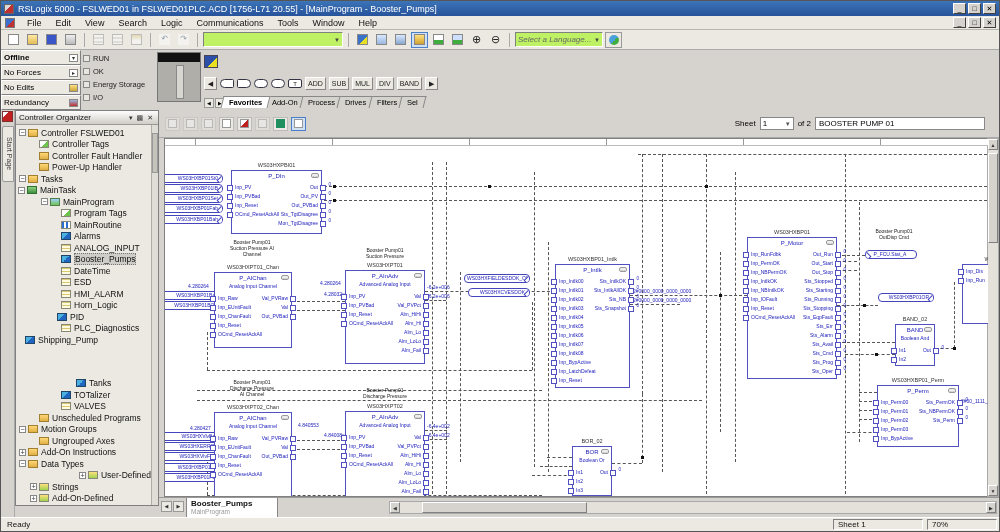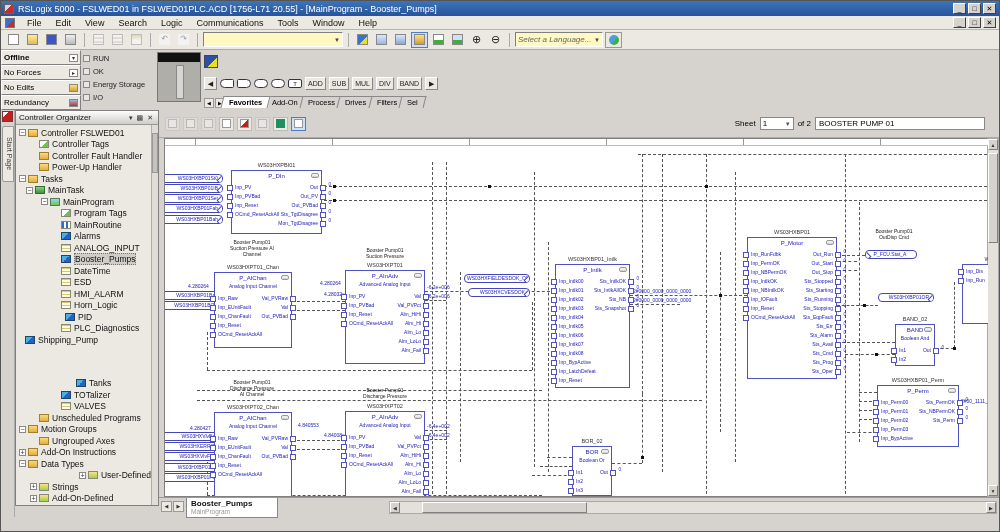--- a/index.html
+++ b/index.html
@@ -34,21 +34,21 @@
   .i-paste .g{background:linear-gradient(#d6c173,#fff 60%);}
   .i-undo .g,.i-redo .g{background:#fff;color:#246;font-size:8px;line-height:9px;text-align:center;border:none;}
   .i-rswho .g{background:linear-gradient(135deg,#3a72c8 60%,#e8e020 60%);}
   .i-upload .g{background:linear-gradient(#d8e8ff,#9ab8e0);}
   .i-download .g{background:linear-gradient(#d8e8ff,#8aa8d0);}
   .i-forces .g{background:linear-gradient(#ffe080,#d0a030);}
   .i-vr .g{background:linear-gradient(#fff 55%,#3fae3f 55%);}
   .i-vc .g{background:linear-gradient(#cfe0ff 55%,#3fae3f 55%);}
   .i-zi .g,.i-zo .g{border:none;font-size:11px;line-height:11px;text-align:center;color:#222;}
   .hl{border:1px solid #4a7ec8;background:#cfe0f5;}
-  .combo{height:15px;background:#fef9c3;border:1px solid;border-color:#808080 #fff #fff #808080;display:flex;align-items:center;font-size:8px;color:#666;padding:0 2px;}
+  .combo{height:15px;background:#bef264;border:1px solid;border-color:#808080 #fff #fff #808080;display:flex;align-items:center;font-size:8px;color:#666;padding:0 2px;}
   .combo .arrow{margin-left:auto;font-size:6px;color:#444;}
   .maincombo{width:140px;}
   .langcombo{width:88px;font-style:italic;}
   .globe{width:17px;height:16px;border:1px solid #999;background:#ece9e2;display:flex;align-items:center;justify-content:center;}
   .globe .g{width:10px;height:10px;border-radius:50%;background:linear-gradient(135deg,#4aa0d8 55%,#3fae3f 55%);}
 
   
   .onlrow{position:absolute;left:0;top:49px;width:100%;height:60px;background:#d6d3ce;}
   .staterows{position:absolute;left:0;top:0;width:80px;height:60px;}
   .strow{height:15px;border:1px solid;border-color:#fff #808080 #808080 #fff;background:#ece9e2;display:flex;align-items:center;font-size:8px;padding:0 2px;}
@@ -355,21 +355,21 @@
         <div class="trow" style="padding-left: 14px;">
           <div class="tspace"></div>
           <div class="ico ico-folder"></div>
           <div class="tlabel">Power-Up Handler</div>
         </div>
         <div class="trow" style="padding-left: 3px;">
           <div class="texp">−</div>
           <div class="ico ico-folder"></div>
           <div class="tlabel">Tasks</div>
         </div>
-        <div class="trow" style="padding-left: 10px;">
+        <div class="trow" style="padding-left: 2px;">
           <div class="texp">−</div>
           <div class="ico ico-task"></div>
           <div class="tlabel">MainTask</div>
         </div>
         <div class="trow" style="padding-left: 25px;">
           <div class="texp">−</div>
           <div class="ico ico-program"></div>
           <div class="tlabel">MainProgram</div>
         </div>
         <div class="trow" style="padding-left: 36px;">
@@ -410,21 +410,21 @@
         <div class="trow" style="padding-left: 36px;">
           <div class="tspace"></div>
           <div class="ico ico-ld"></div>
           <div class="tlabel">HMI_ALARM</div>
         </div>
         <div class="trow" style="padding-left: 36px; text-align: right;">
           <div class="tspace"></div>
           <div class="ico ico-ld"></div>
           <div class="tlabel">Horn_Logic</div>
         </div>
-        <div class="trow" style="padding-left: 40px; align-items: center;">
+        <div class="trow" style="padding-left: 32px; align-items: center;">
           <div class="tspace"></div>
           <div class="ico ico-fbd"></div>
           <div class="tlabel">PID</div>
         </div>
         <div class="trow" style="padding-left: 36px;">
           <div class="tspace"></div>
           <div class="ico ico-ld"></div>
           <div class="tlabel">PLC_Diagnostics</div>
         </div>
         <div class="trow" style="">
@@ -837,14 +837,19 @@
       <div class="t1">Booster_Pumps</div>
       <div class="t2">MainProgram</div>
     </div>
   </div>
   <div class="hscroll">
     <div class="sbtn" style="height:11px;">◀</div>
     <div class="hthumb"></div>
     <div class="sbtn" style="height:11px;position:absolute;right:0;">▶</div>
   </div>
 
+  <div class="statusbar">
+    <div class="sbsec sb-left">Ready</div>
+    <div class="sbsec" style="width:90px;">Sheet 1</div>
+    <div class="sbsec" style="width:70px;">70%</div>
+  </div>
 
 </div>
 
 </body></html>

